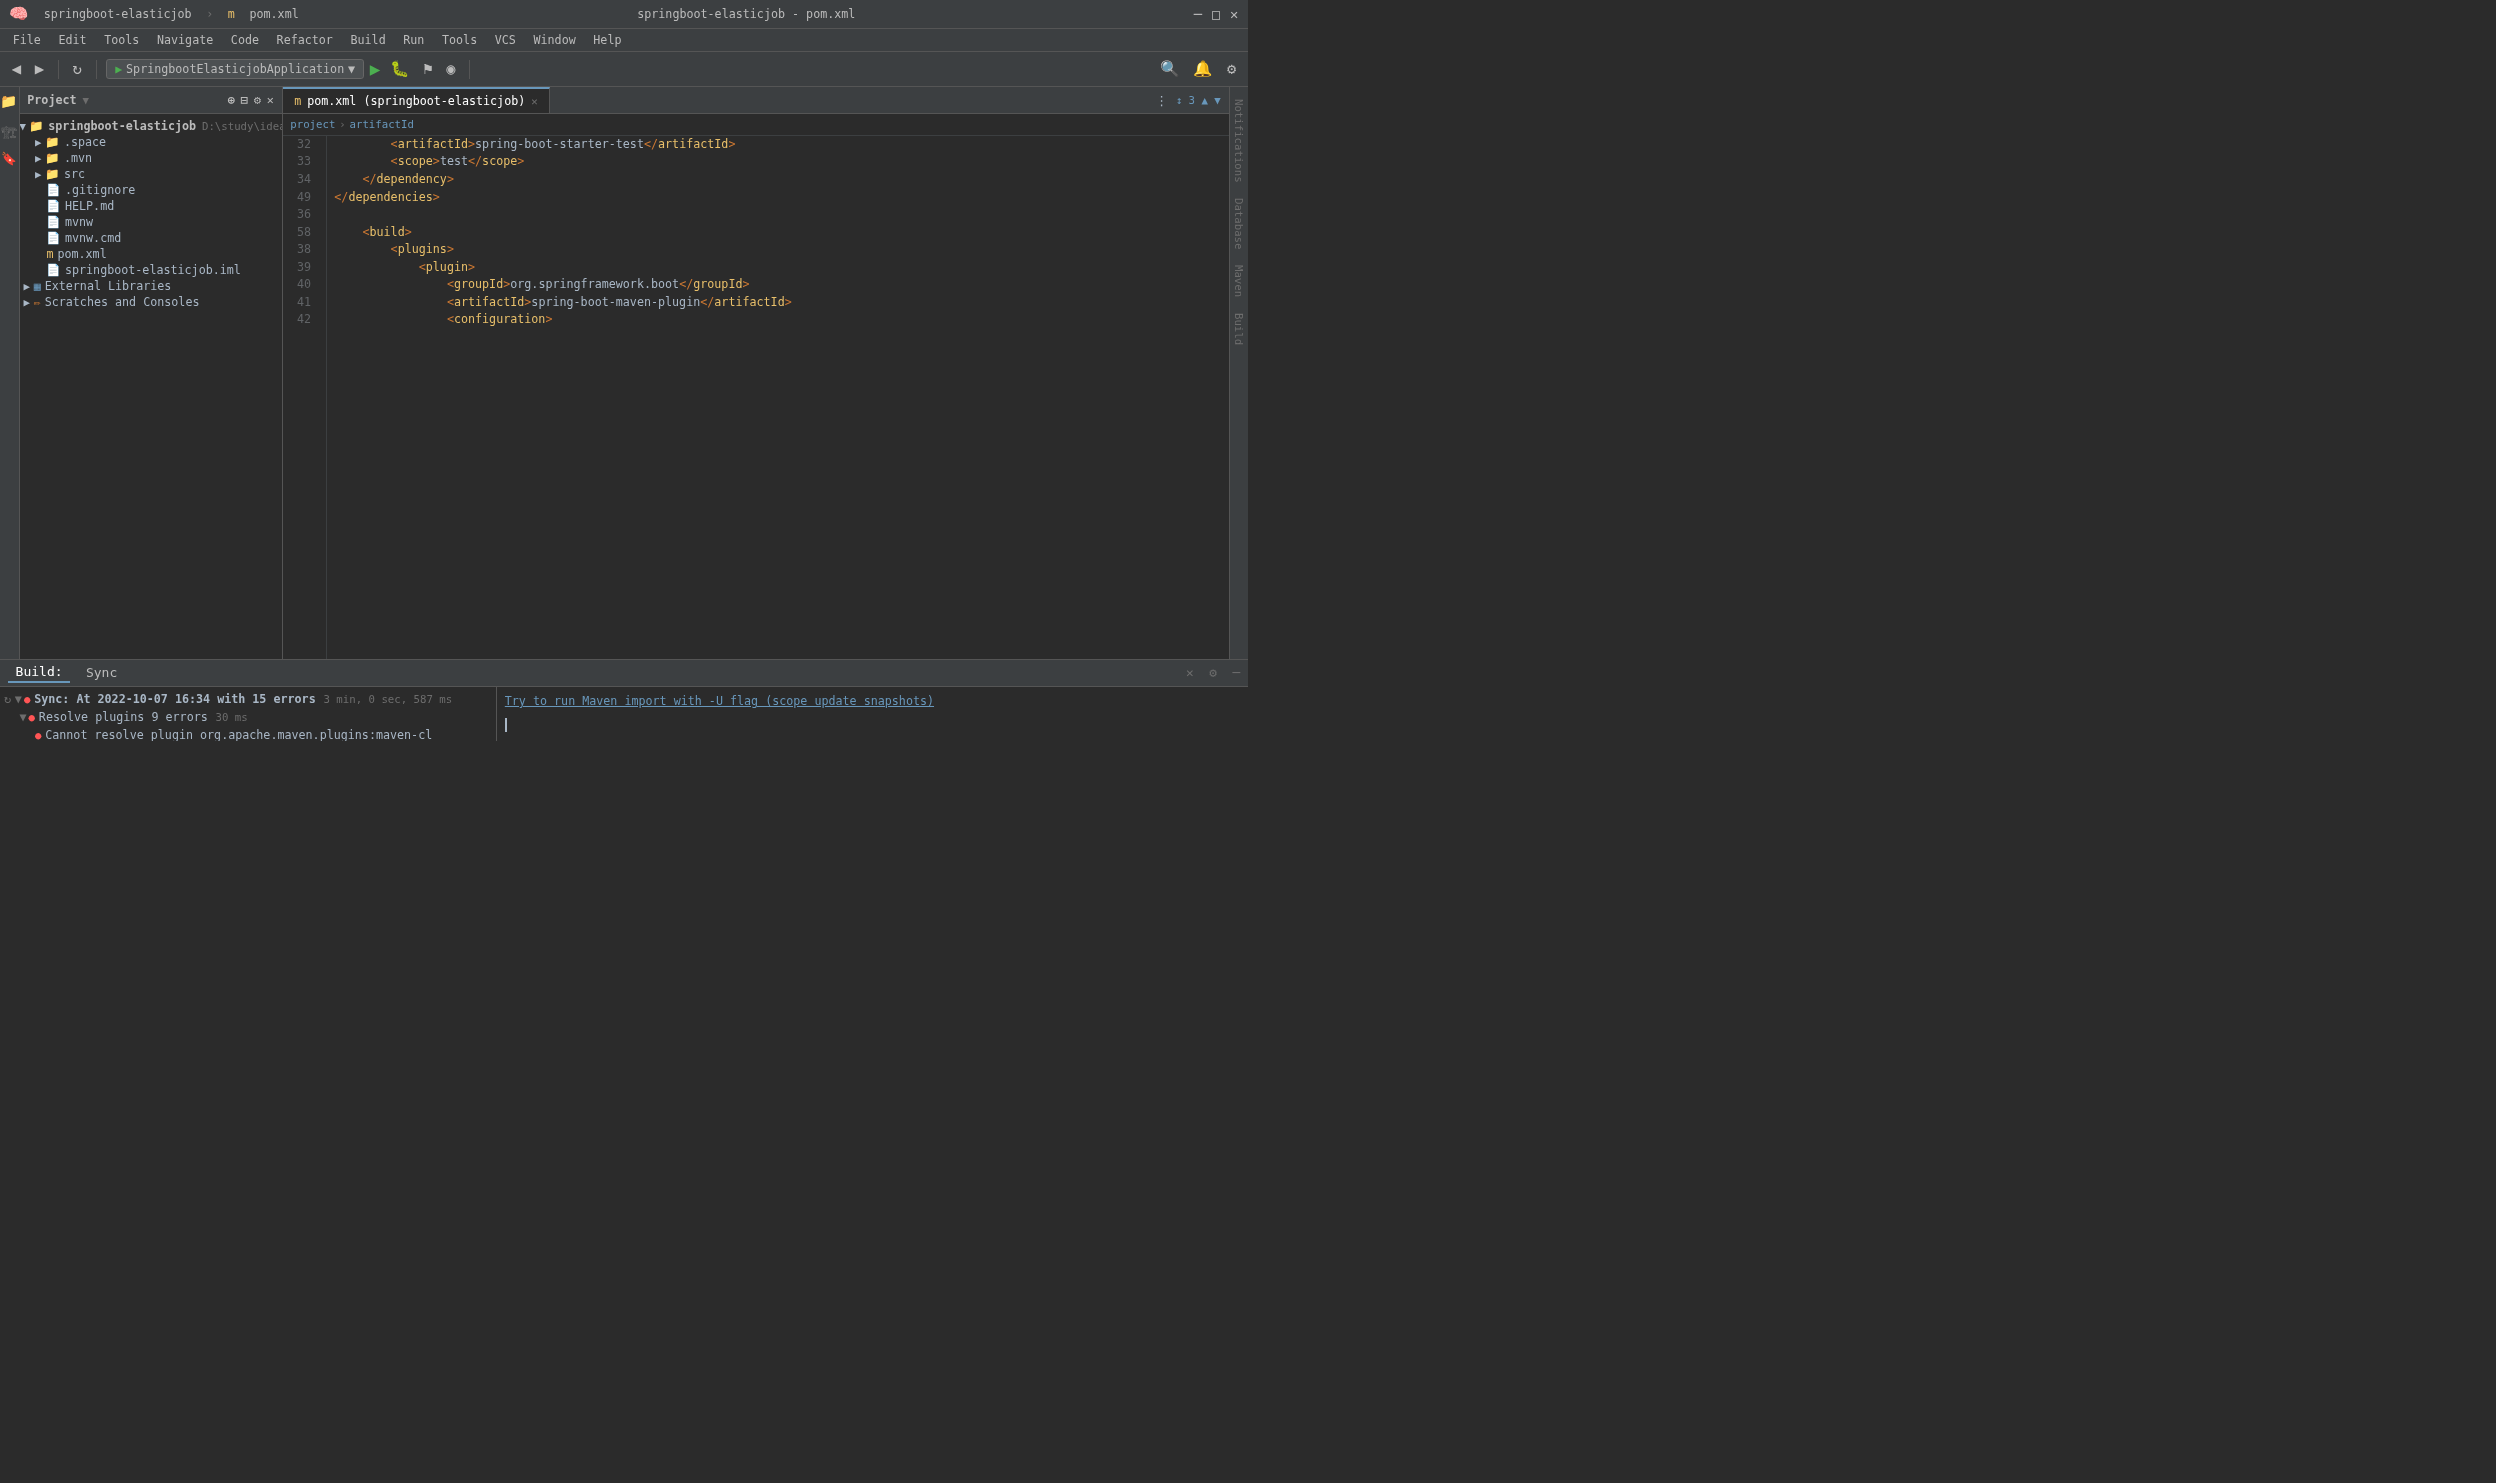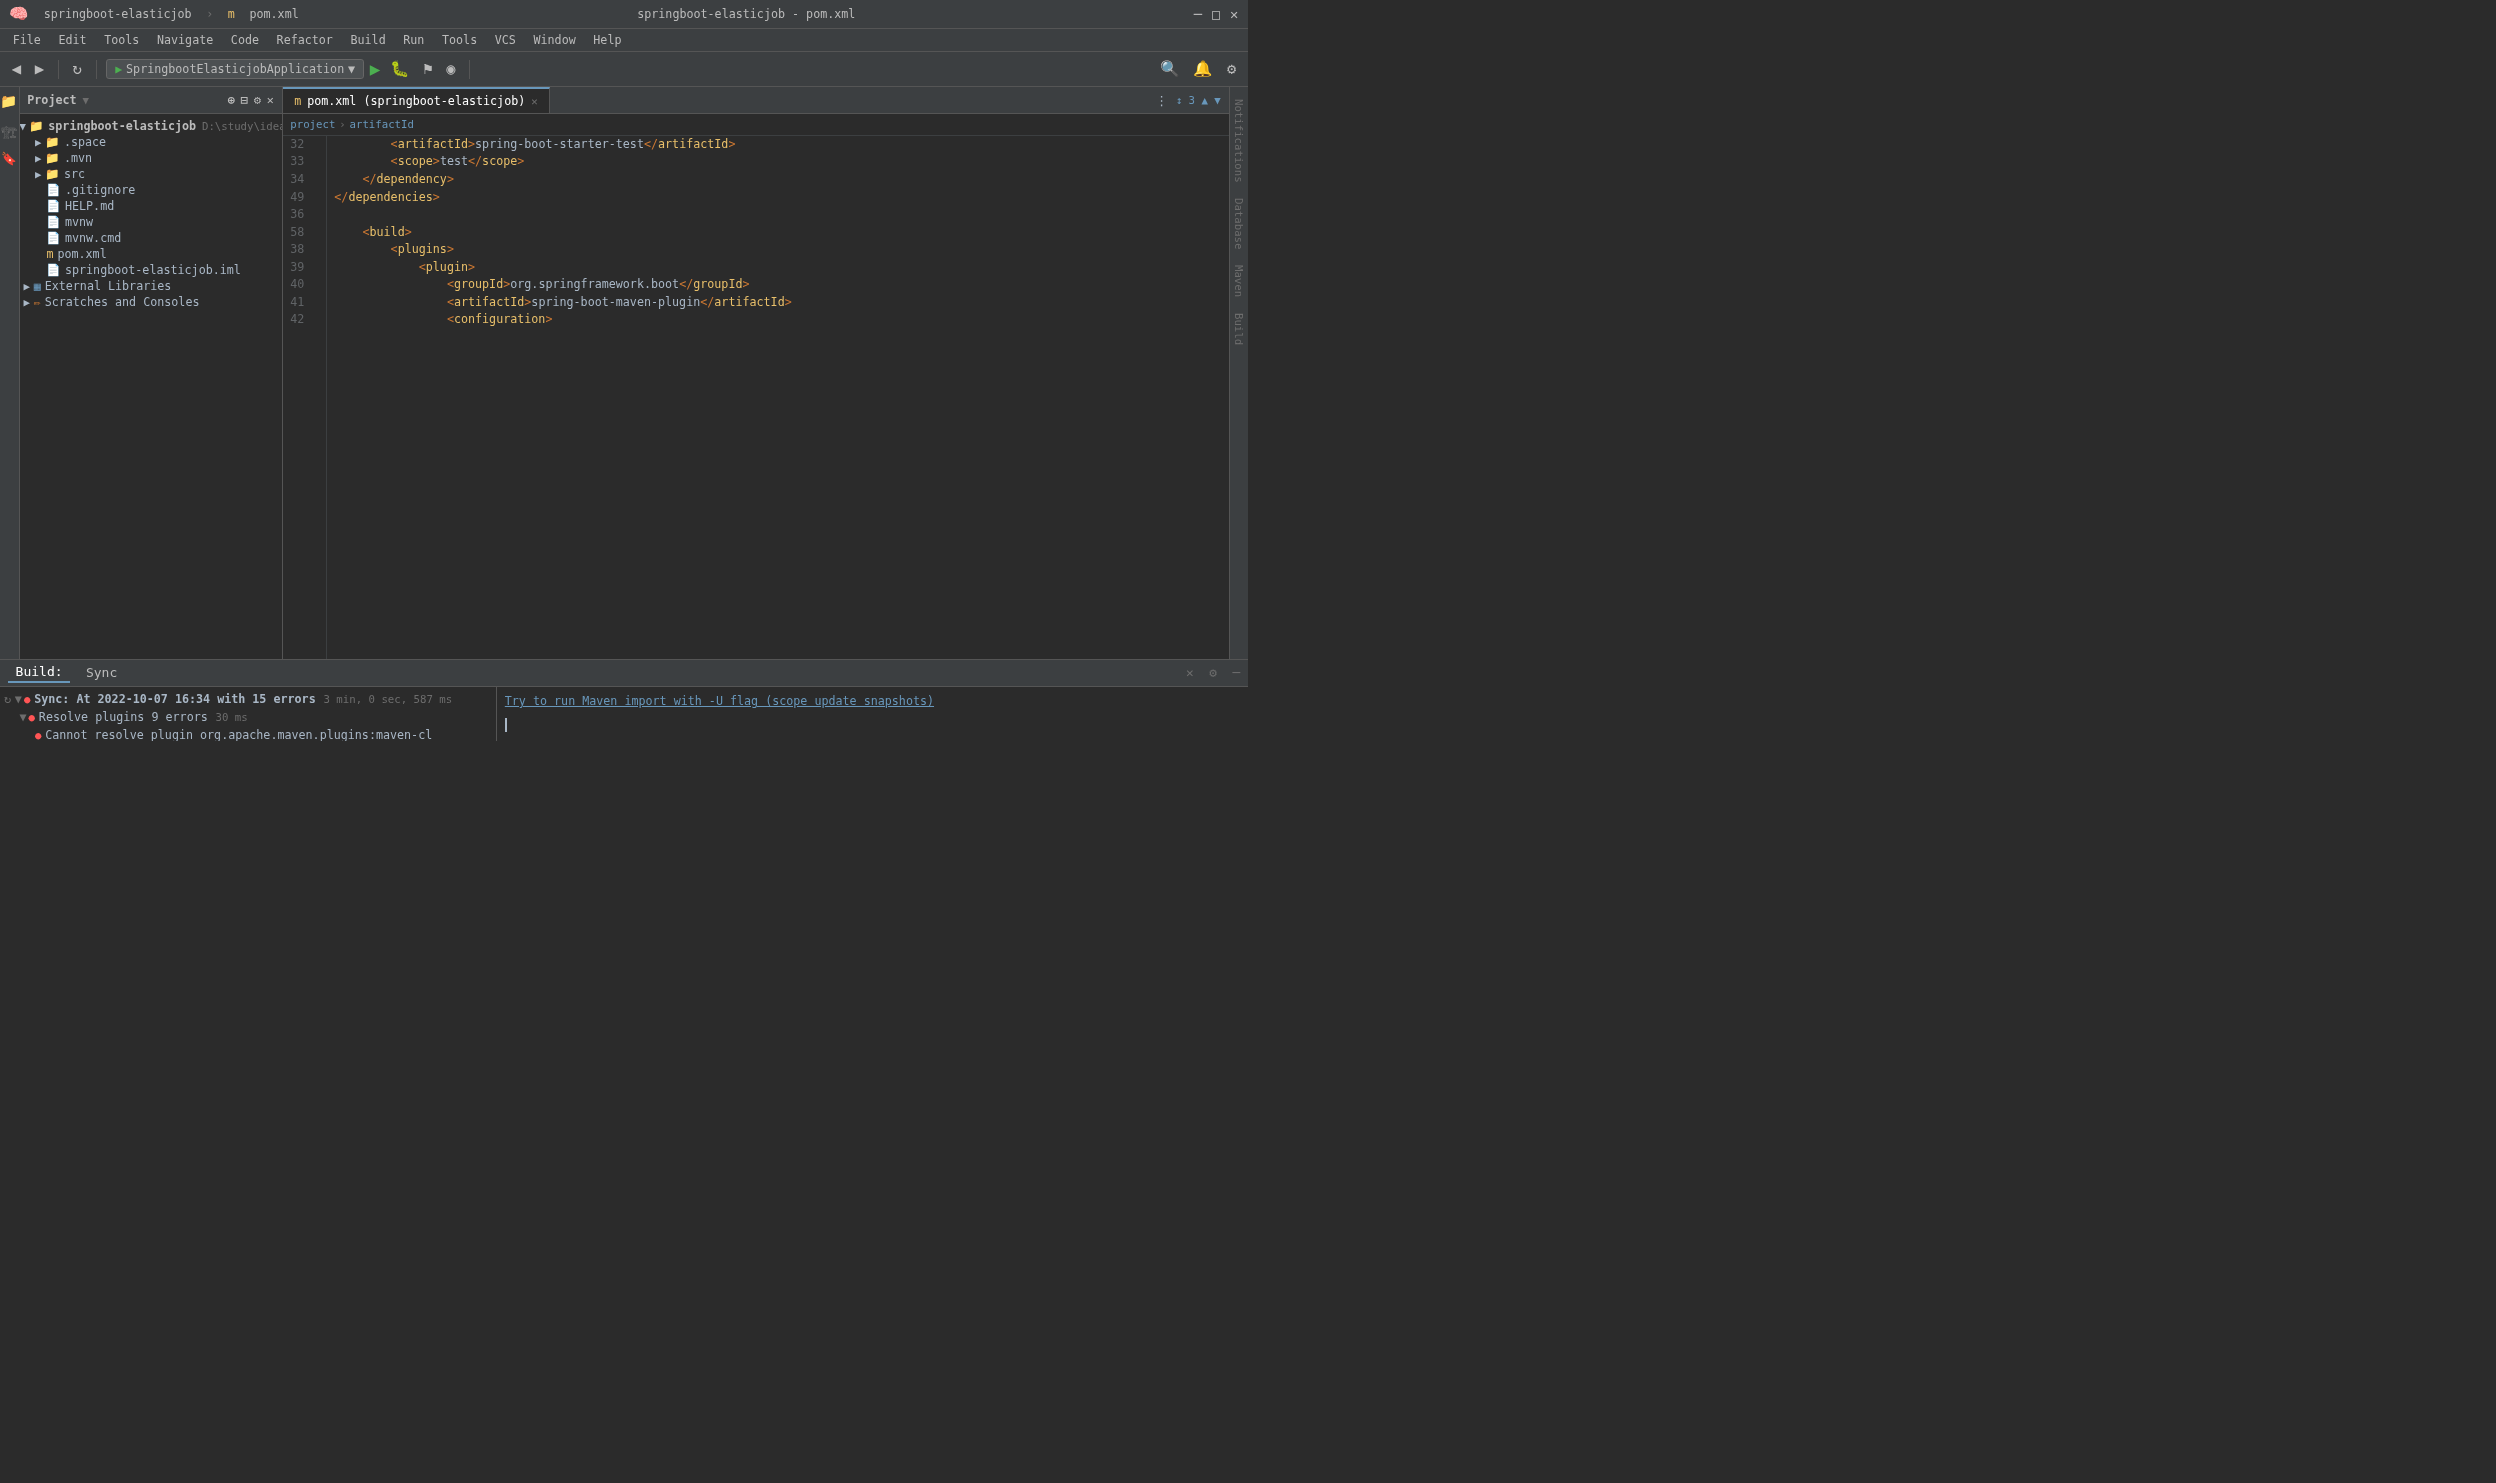--- a/index.html
+++ b/index.html
@@ -161,21 +161,21 @@
     #code-editor {
       flex: 1;
       display: flex;
       overflow-y: auto;
       background: #2b2b2b;
     }
     #line-numbers {
       width: 44px;
       background: #2b2b2b;
       padding: 0 7.8px;
-      text-align: left;
+      text-align: center;
       color: #606366;
       font-size: 11.7px;
       line-height: 1.5;
       border-right: 1px solid #3c3f41;
       user-select: none;
     }
     #code-content {
       flex: 1;
       padding: 0 7.8px;
       font-size: 11.7px;

